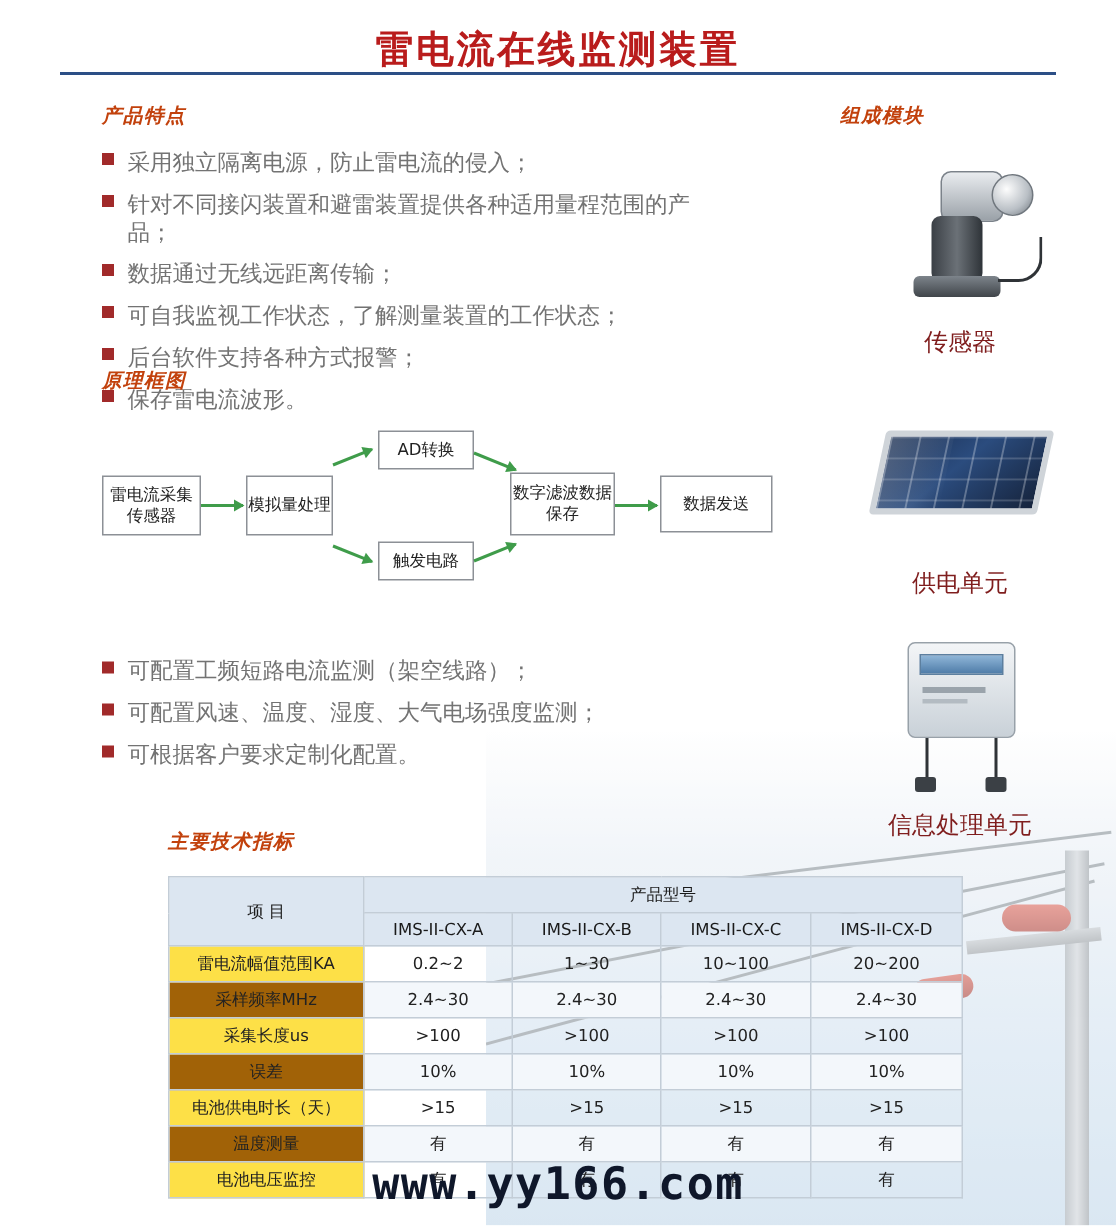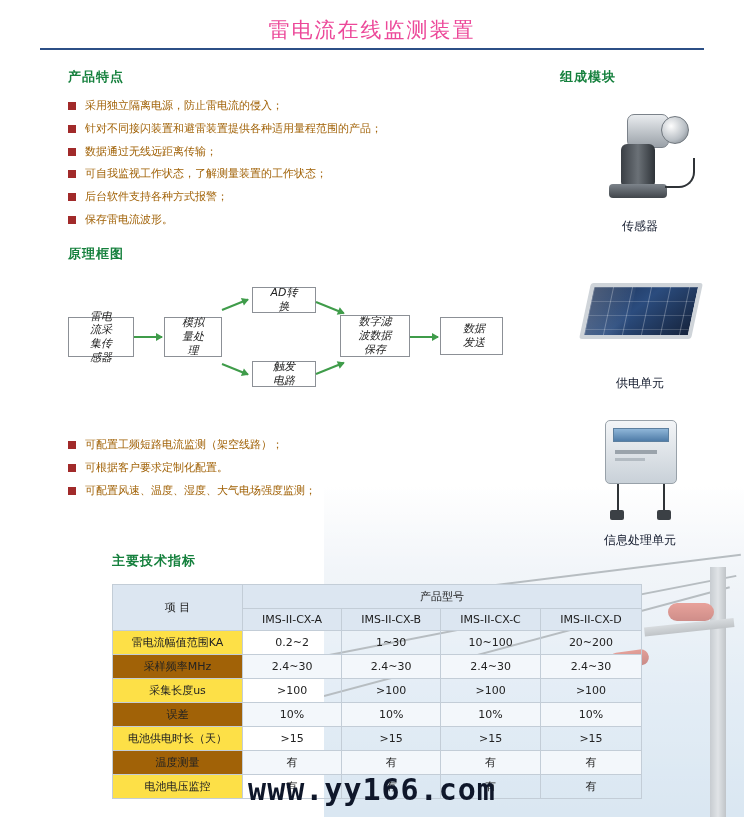--- a/index.html
+++ b/index.html
@@ -63,48 +63,49 @@
   
   .header {
     position: absolute;
     top: 0; left: 0; right: 0;
     height: 52px;
   }
   .header-title {
     position: absolute;
     left: 0; right: 0; top: 16px;
     text-align: center;
-    color: #ec4899;
-    font-size: 21px;
-    font-weight: normal;
+    color: #b91c1c;
+    font-size: 25px;
+    font-weight: bold;
     letter-spacing: 2px;
   }
   .header-rule {
     position: absolute;
     left: 40px; right: 40px; top: 48px;
     height: 2px;
     background: #2c4f86;
   }
 
   
   .sec-h {
-    color: #15803d;
+    color: #c2410c;
     font-size: 13px;
     font-weight: bold;
     letter-spacing: 1px;
+    font-style: italic;
   }
 
   
   .bullet-list { list-style: none; margin: 0; padding: 0; }
   .bullet-list li {
     position: relative;
     padding-left: 17px;
     margin-bottom: 9px;
-    font-size: 11px;
-    color: #a16207;
+    font-size: 15px;
+    color: #737373;
     line-height: 1.25;
   }
   .bullet-list li:before {
     content: "";
     position: absolute;
     left: 0; top: 3px;
     width: 8px; height: 8px;
     background: #a12a2a;
   }
 
@@ -127,29 +128,28 @@
     position: absolute;
     border: 1px solid #8c9096;
     background: #ffffff;
     color: #222;
     font-size: 11px;
     line-height: 1.25;
     text-align: center;
     display: flex;
     align-items: center;
     justify-content: center;
-    padding: 3px 17px;
-    font-style: italic;
+    padding: 3px 0;
   }
   .n1 { left: 0;   top: 32px; width: 66px; height: 40px; }
   .n2 { left: 96px;  top: 32px; width: 58px; height: 40px; }
   .n3 { left: 184px; top: 2px;  width: 64px; height: 26px; }
   .n4 { left: 184px; top: 76px; width: 64px; height: 26px; }
   .n5 { left: 272px; top: 30px; width: 70px; height: 42px; }
-  .n6 { left: 372px; top: 32px; width: 63px; height: 38px; text-align: right; }
+  .n6 { left: 372px; top: 32px; width: 75px; height: 38px; text-align: right; }
 
   .arrow {
     position: absolute;
     height: 2px;
     background: #3f9c4a;
   }
   .arrow:after {
     content: "";
     position: absolute;
     right: -1px; top: -3px;
@@ -162,22 +162,22 @@
   .a3 { left: 154px; top: 78px; width: 28px; transform: rotate(22deg); transform-origin: left center; }
   .a4 { left: 248px; top: 16px; width: 30px; transform: rotate(22deg); transform-origin: left center; }
   .a5 { left: 248px; top: 88px; width: 30px; transform: rotate(-22deg); transform-origin: left center; }
   .a6 { left: 342px; top: 51px; width: 28px; }
 
   
   #modules-block { position: absolute; left: 560px; top: 68px; width: 160px; }
   .module { margin-top: 14px; text-align: center; }
   .module-caption {
     margin-top: 8px;
-    font-size: 12px;
-    color: #0f172a;
+    font-size: 16px;
+    color: #7f1d1d;
   }
   .mod-img {
     position: relative;
     width: 150px;
     height: 110px;
     margin: 0 auto;
   }
 
   
   .sensor-head {
@@ -356,22 +356,22 @@
     <div class="arrow a3"></div>
     <div class="arrow a4"></div>
     <div class="arrow a5"></div>
     <div class="arrow a6"></div>
   </div>
 </div>
 
 <div id="expand-block">
   <ul class="bullet-list" id="expand-list">
     <li>可配置工频短路电流监测（架空线路）；</li>
+    <li>可配置风速、温度、湿度、大气电场强度监测；</li>
     <li>可根据客户要求定制化配置。</li>
-    <li>可配置风速、温度、湿度、大气电场强度监测；</li>
   </ul>
 </div>
 
 <div id="modules-block">
   <div class="sec-h">组成模块</div>
 
   <div class="module">
     <div class="mod-img">
       <div class="sensor-head"></div>
       <div class="sensor-lens"></div>

